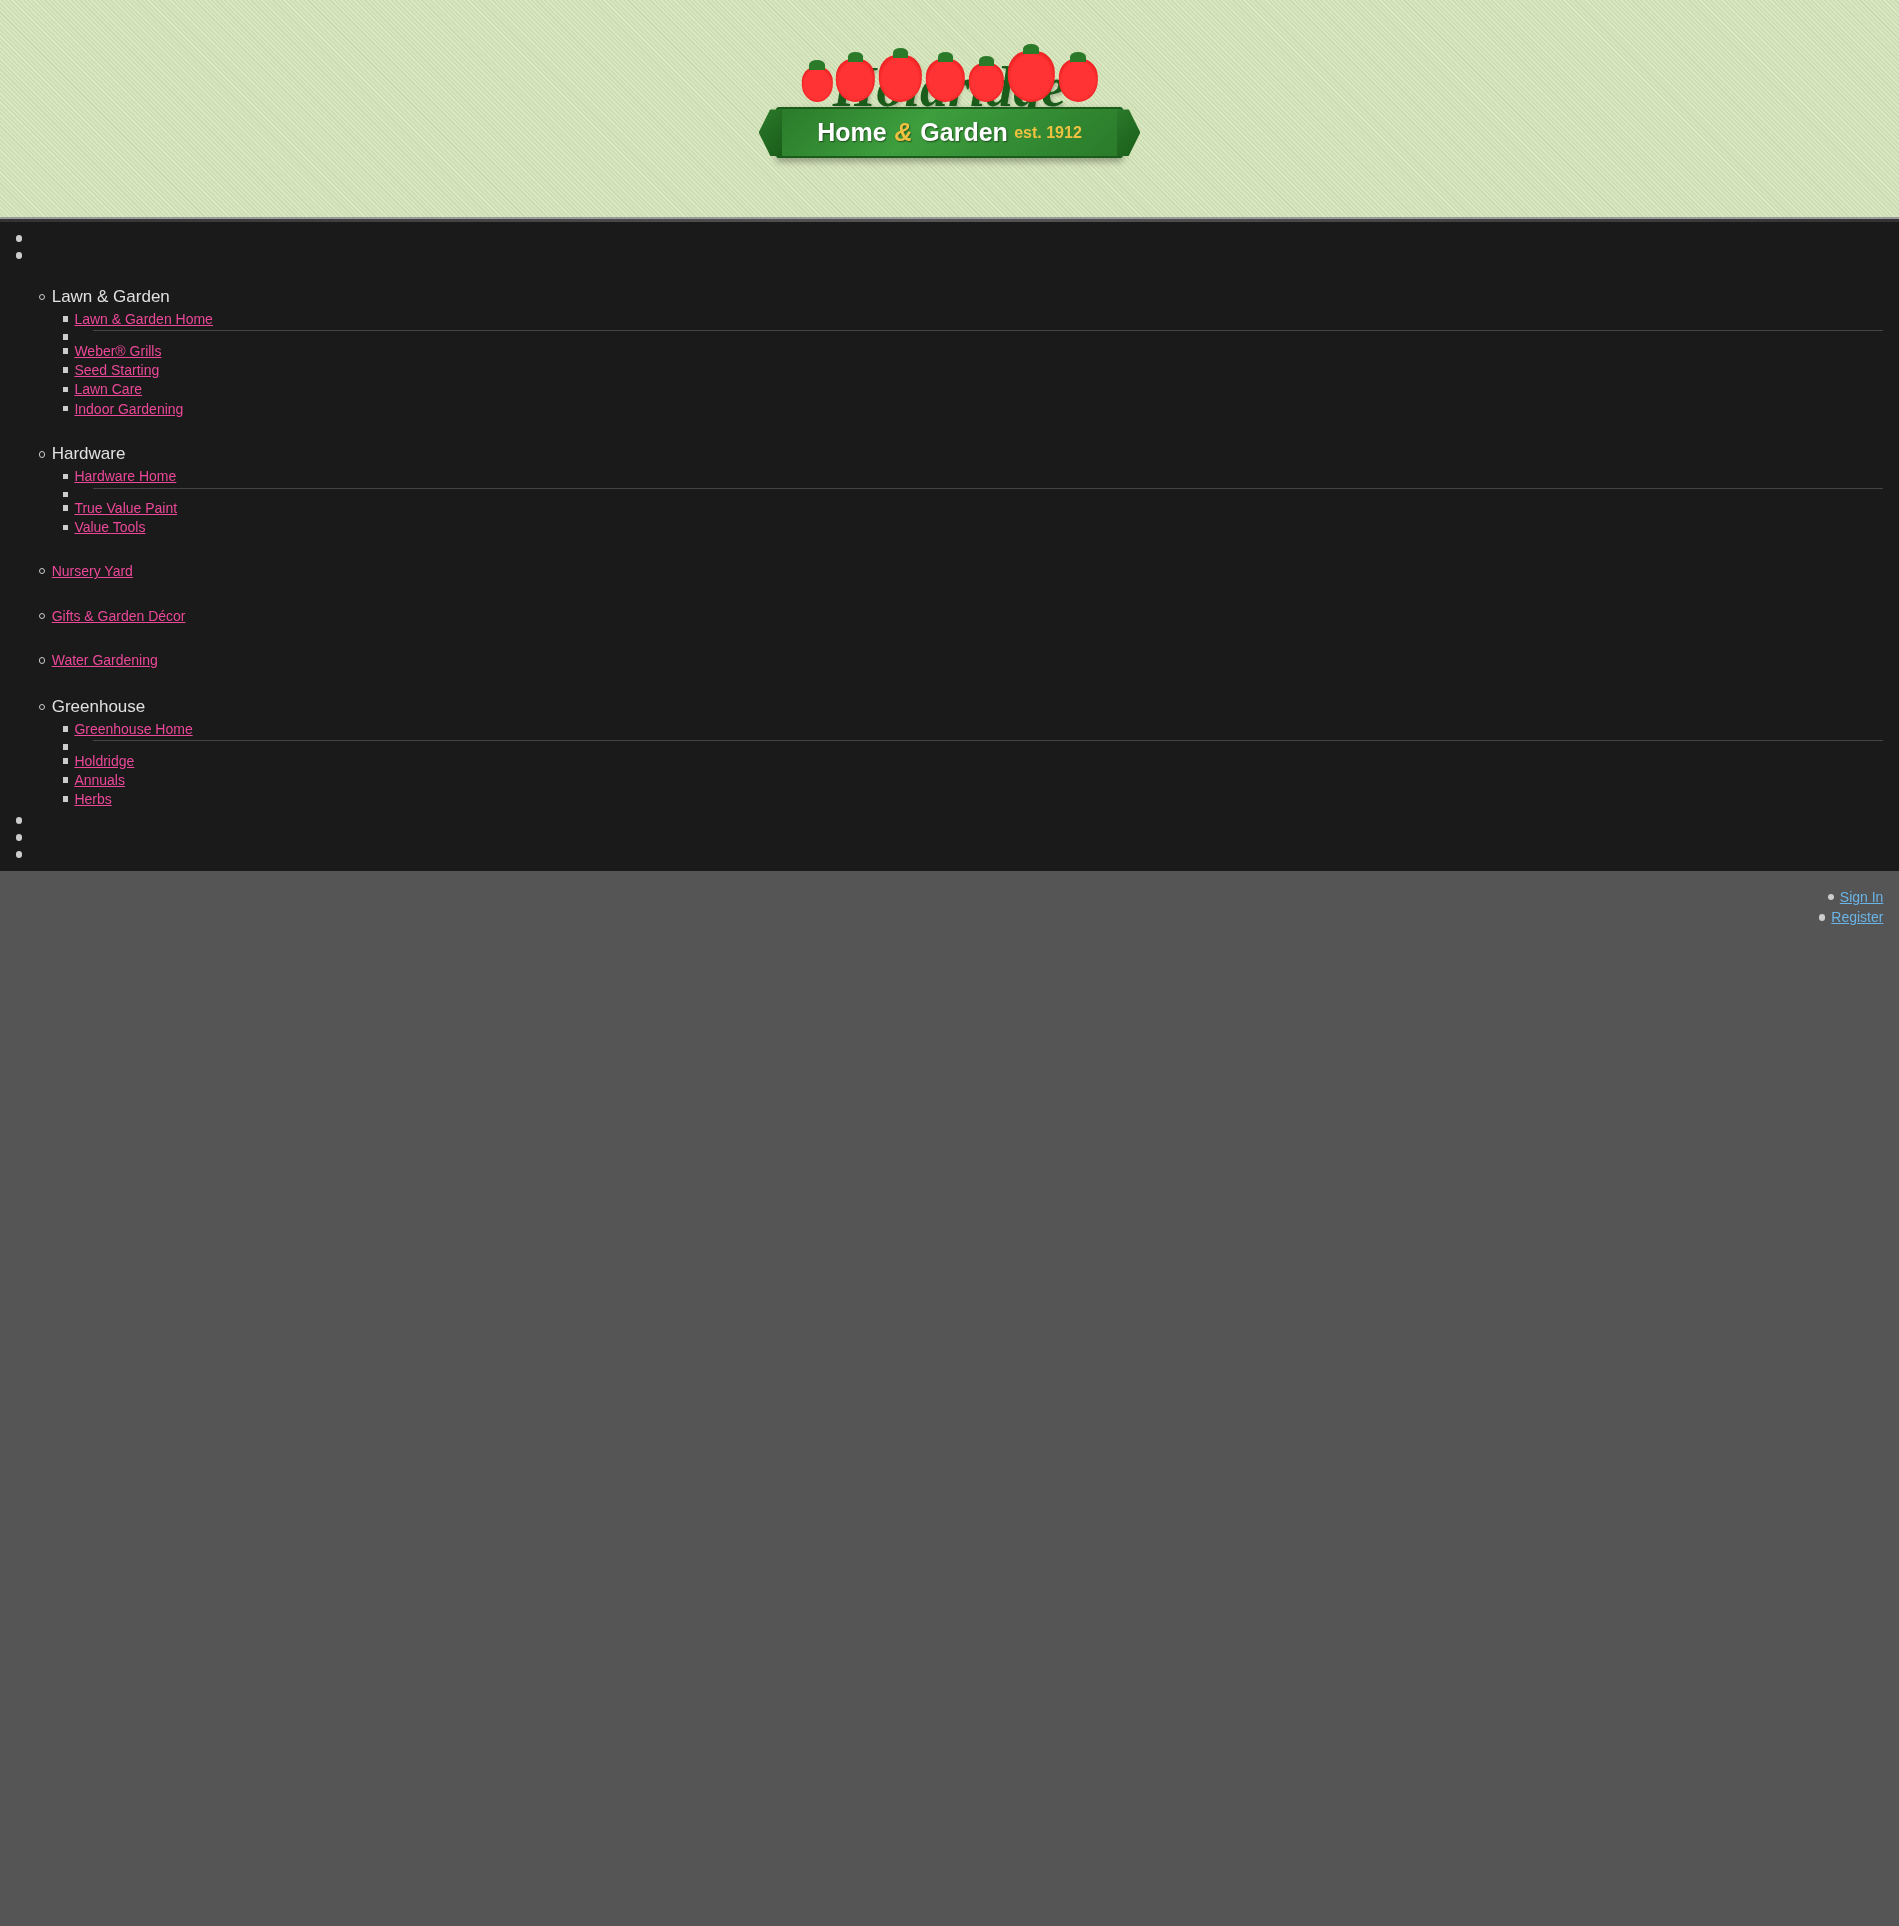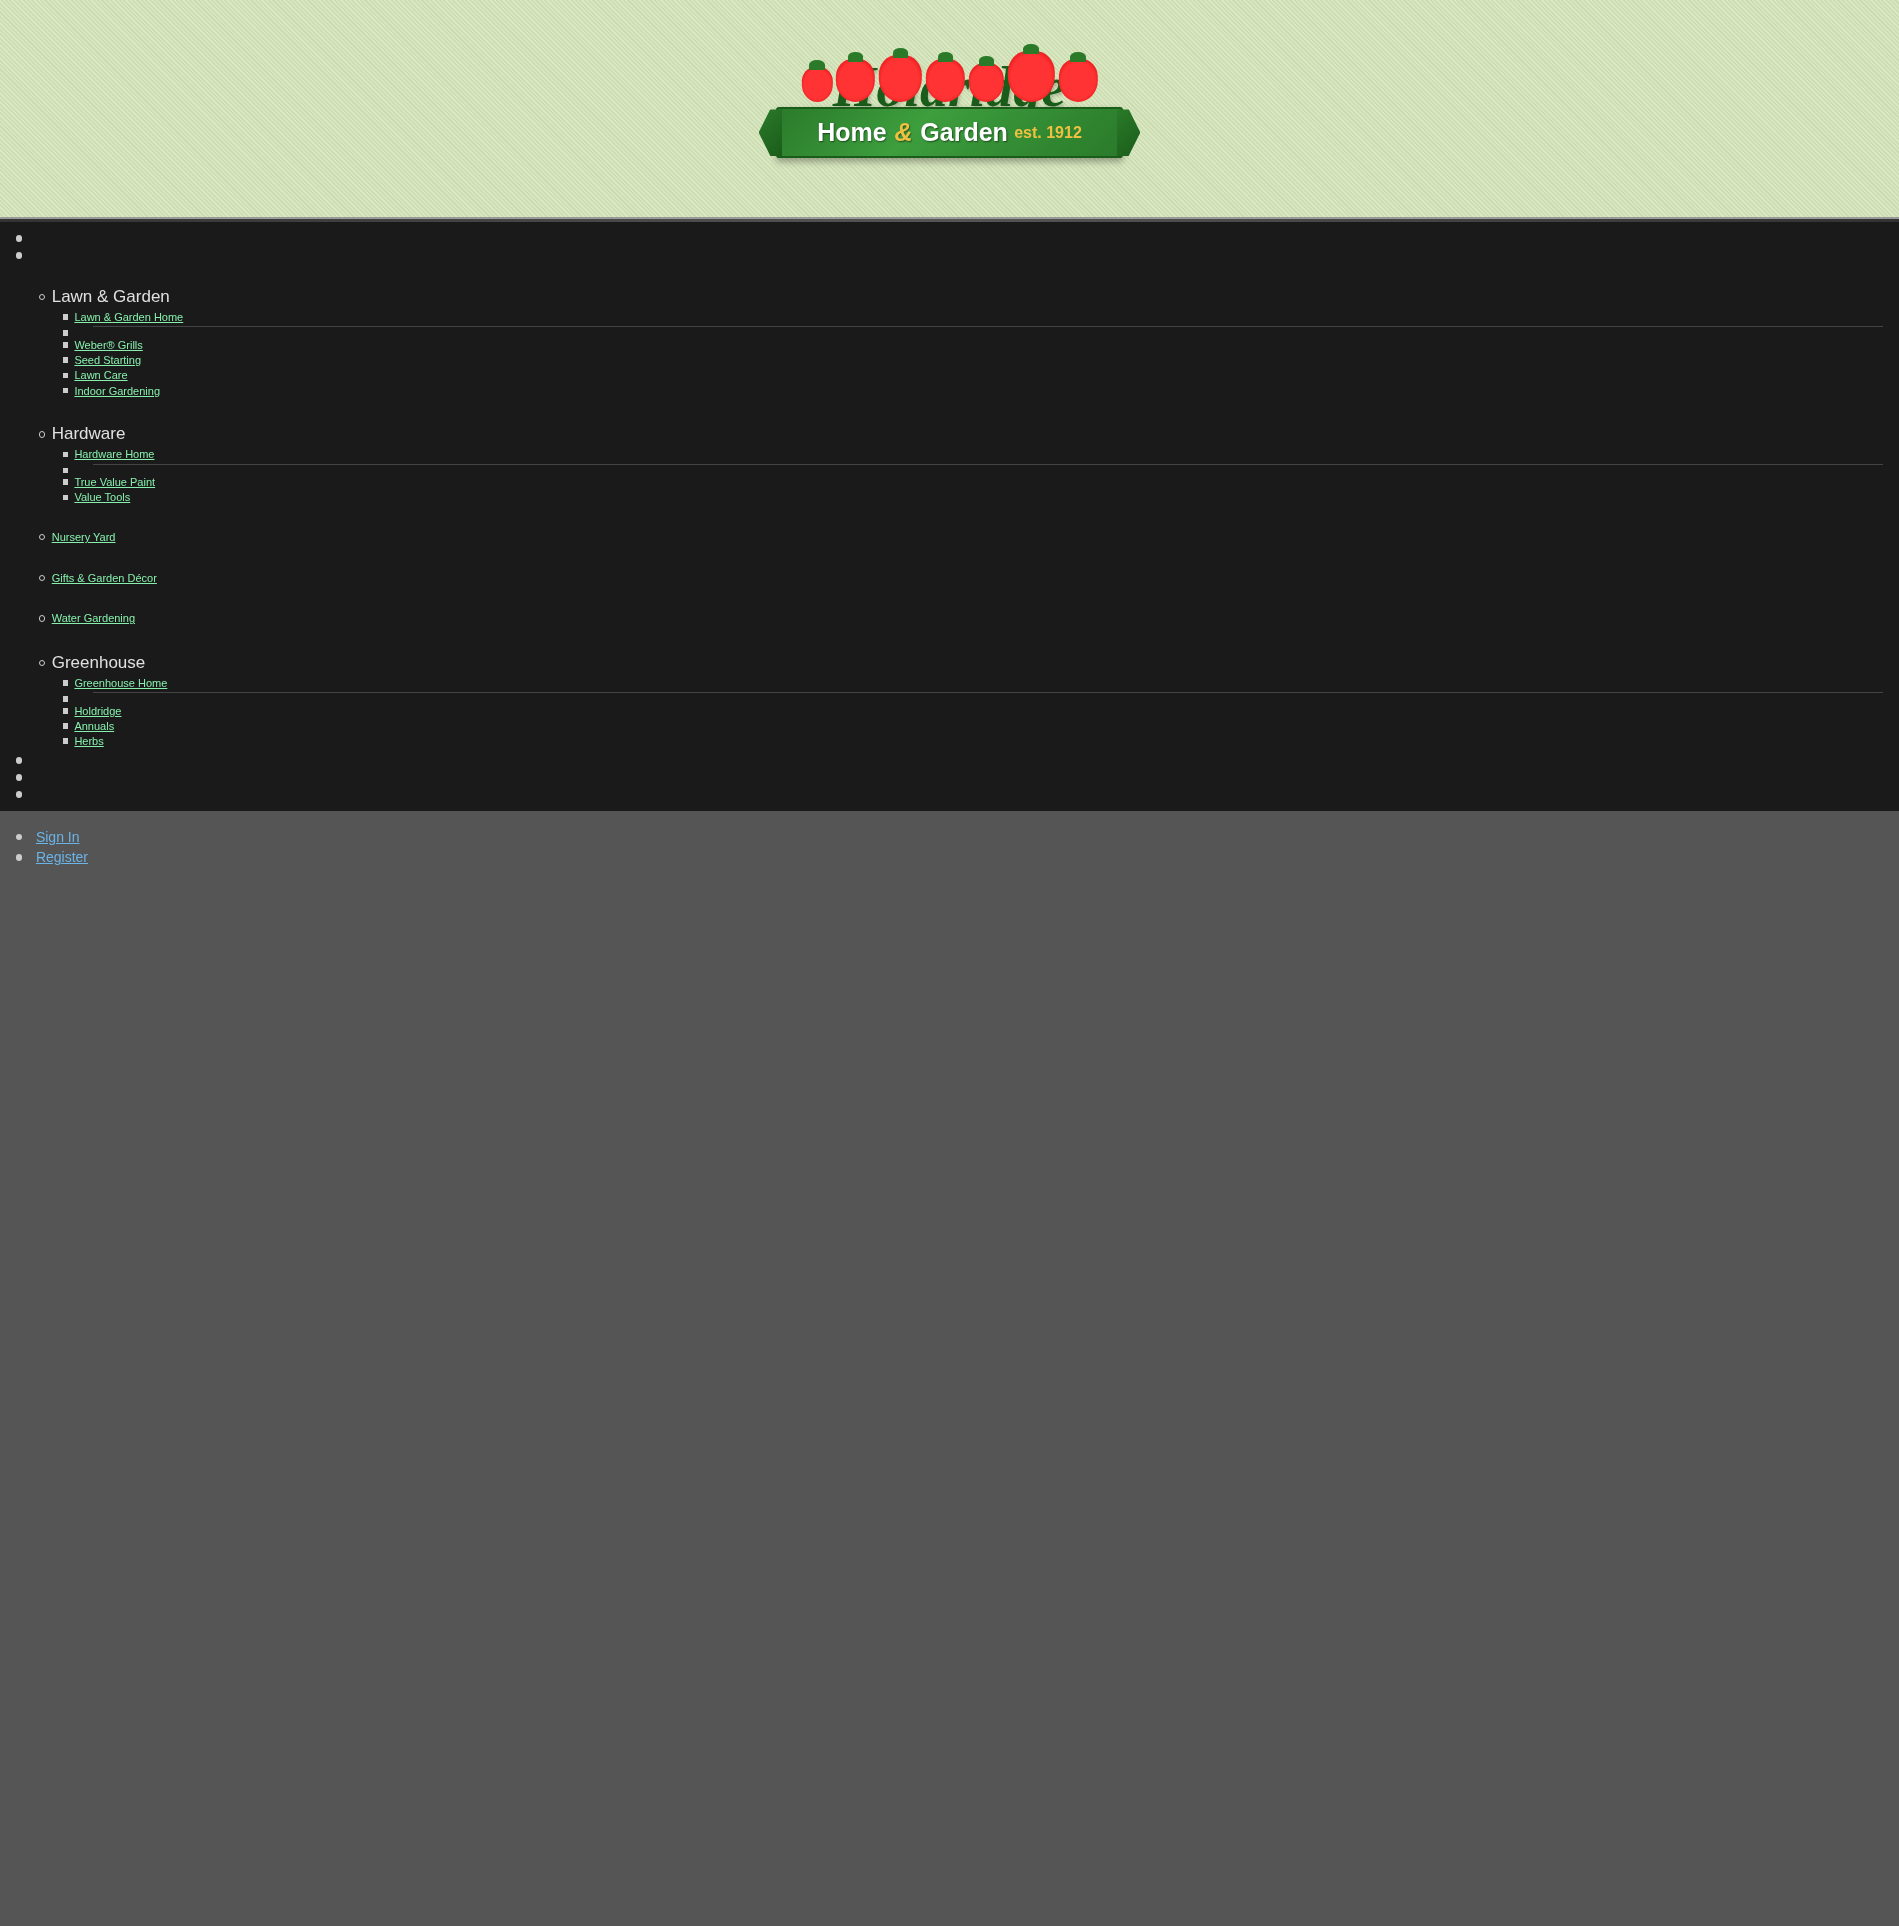--- a/index.html
+++ b/index.html
@@ -204,23 +204,23 @@
     }
 
     .square-bullet {
       width: 5.5px;
       height: 5.5px;
       background: #ccc;
       flex-shrink: 0;
     }
 
     .nav-link {
-      color: #86efac;
+      color: #ec4899;
       text-decoration: underline;
-      font-size: 11px;
+      font-size: 14px;
       cursor: pointer;
     }
 
     .section-label {
       color: #e0e0e0;
       font-size: 17px;
     }
 
     .divider-line {
       height: 0.8px;
@@ -234,22 +234,23 @@
       padding: 15.6px 15.6px 23.5px 15.6px;
     }
 
     .bottom-nav ul {
       list-style: none;
     }
 
     .bottom-nav li {
       display: flex;
       align-items: center;
-      gap: 14px;
+      gap: 6px;
       padding: 2.3px 0;
+      justify-content: flex-end;
     }
 
     .bottom-link {
       color: #6ab4e8;
       text-decoration: underline;
       font-size: 14px;
       cursor: pointer;
     }
   </style>
 </head>

